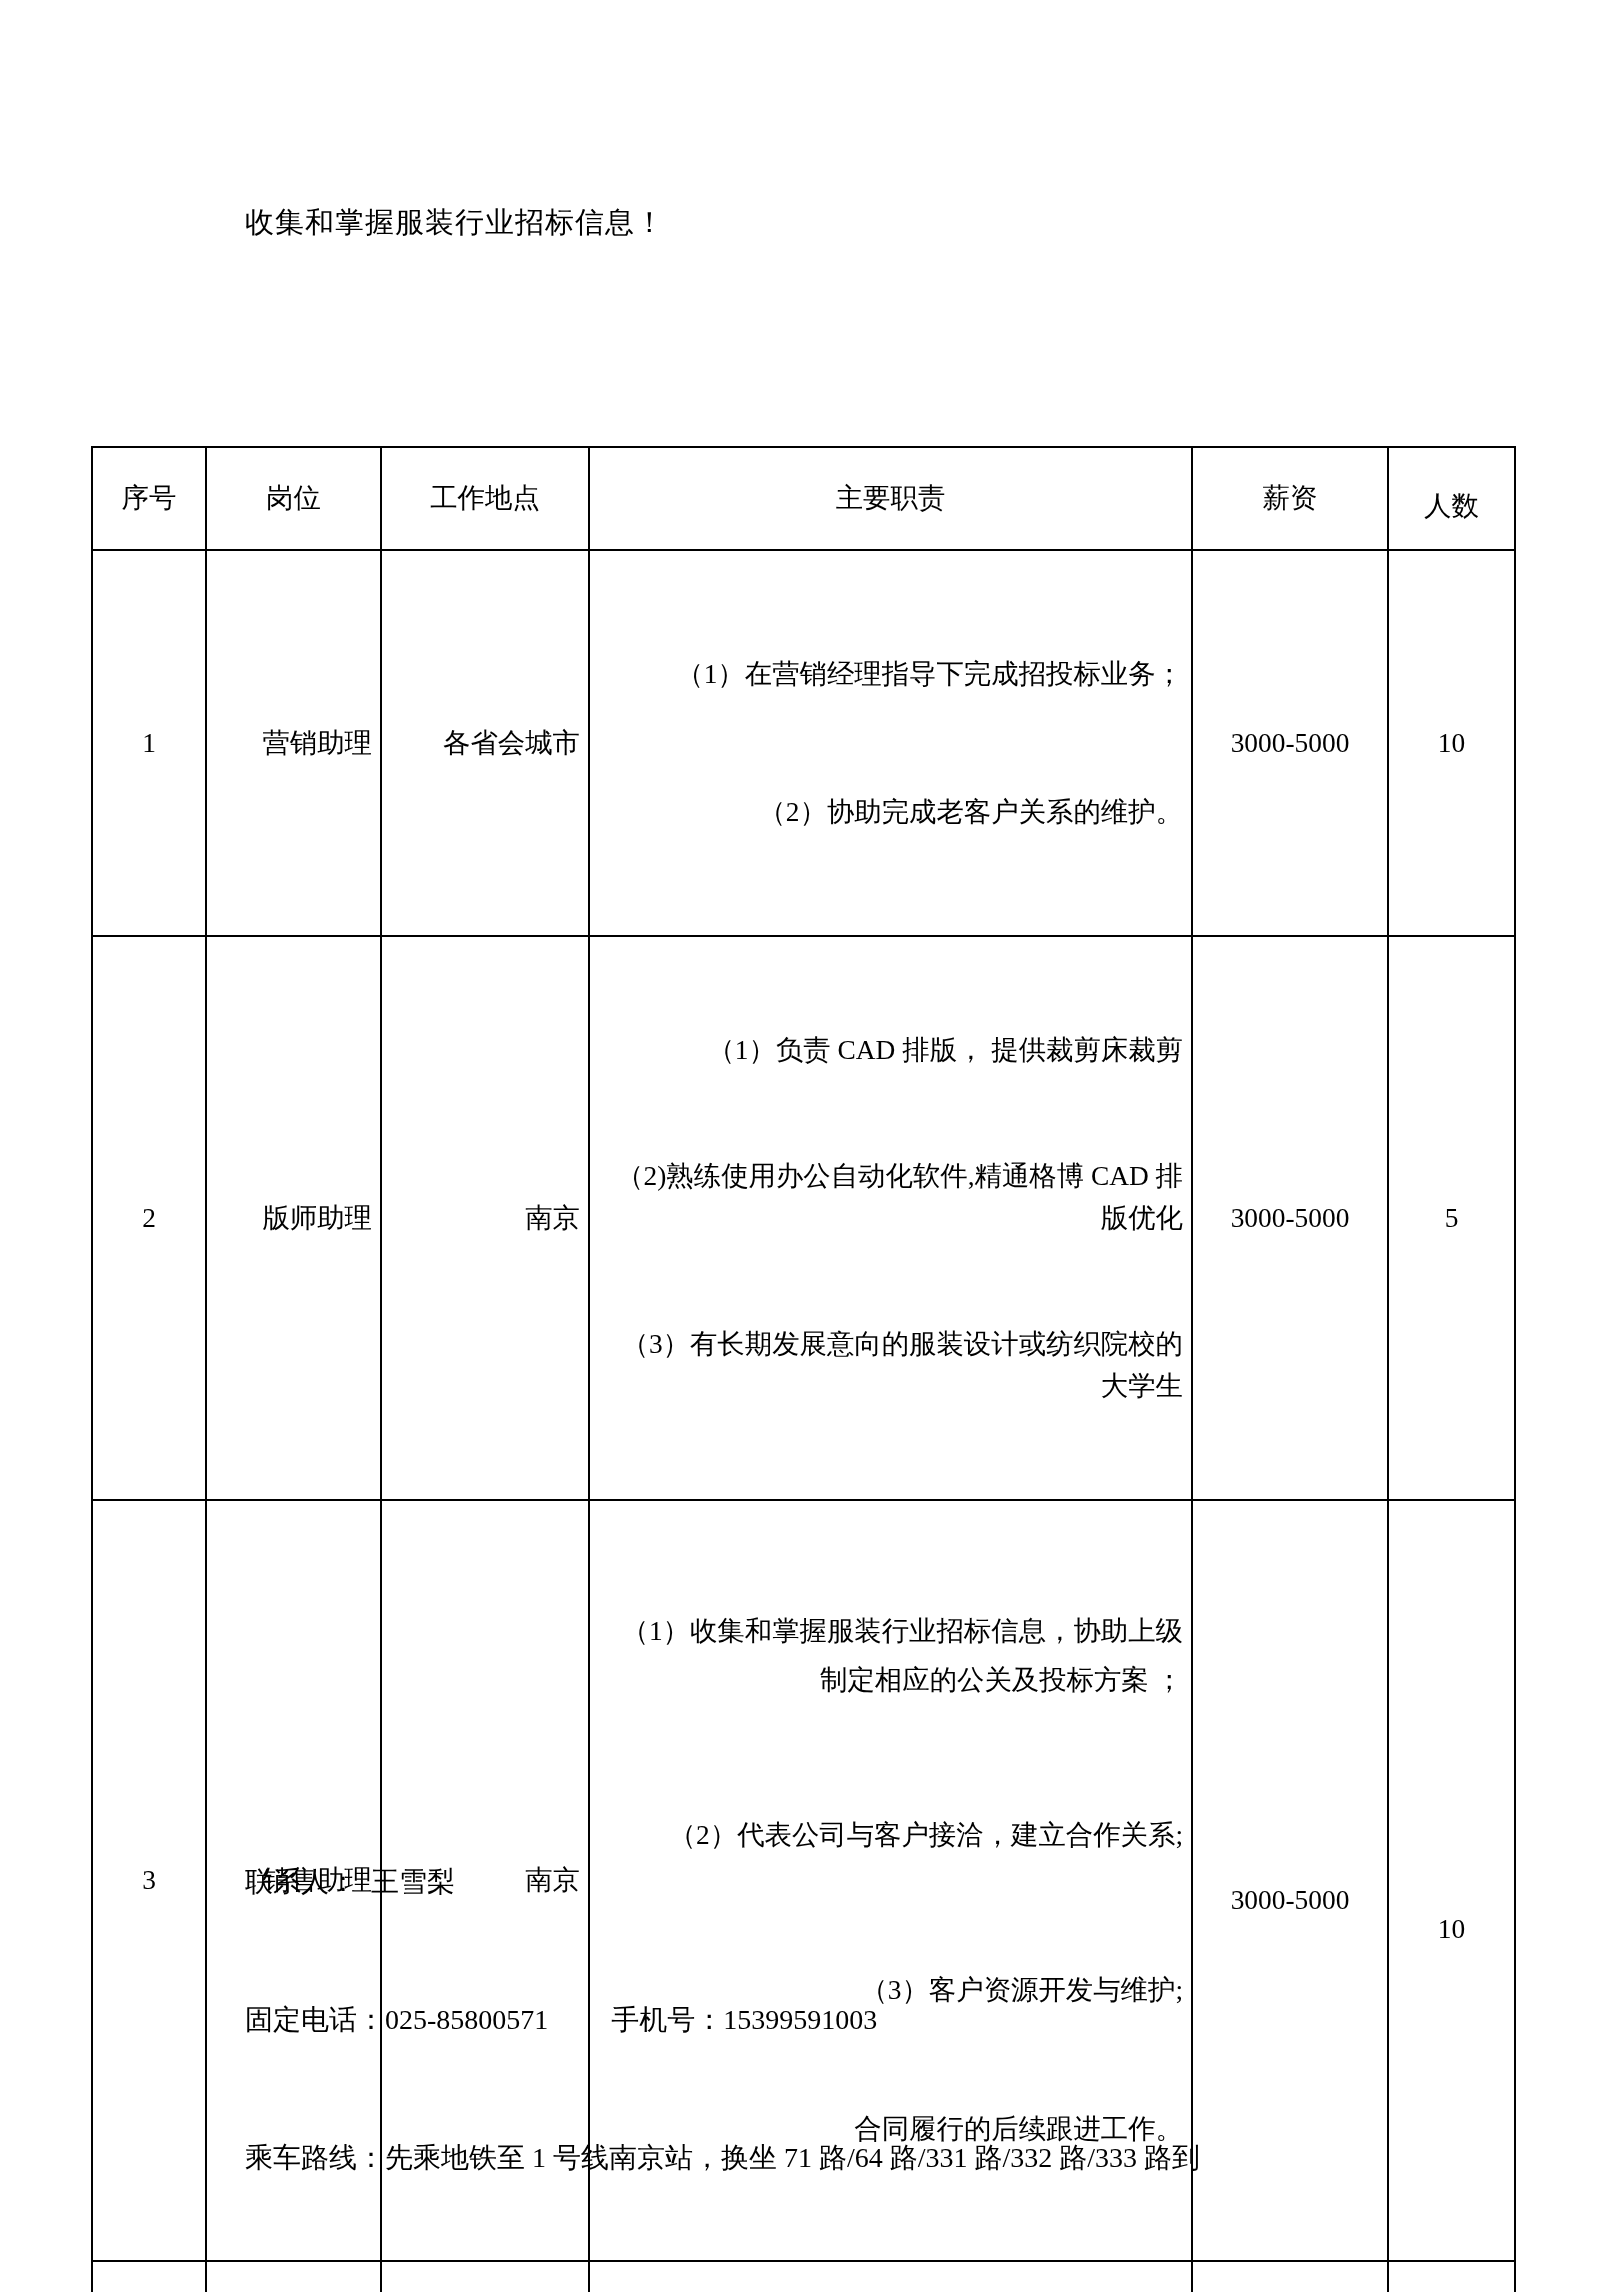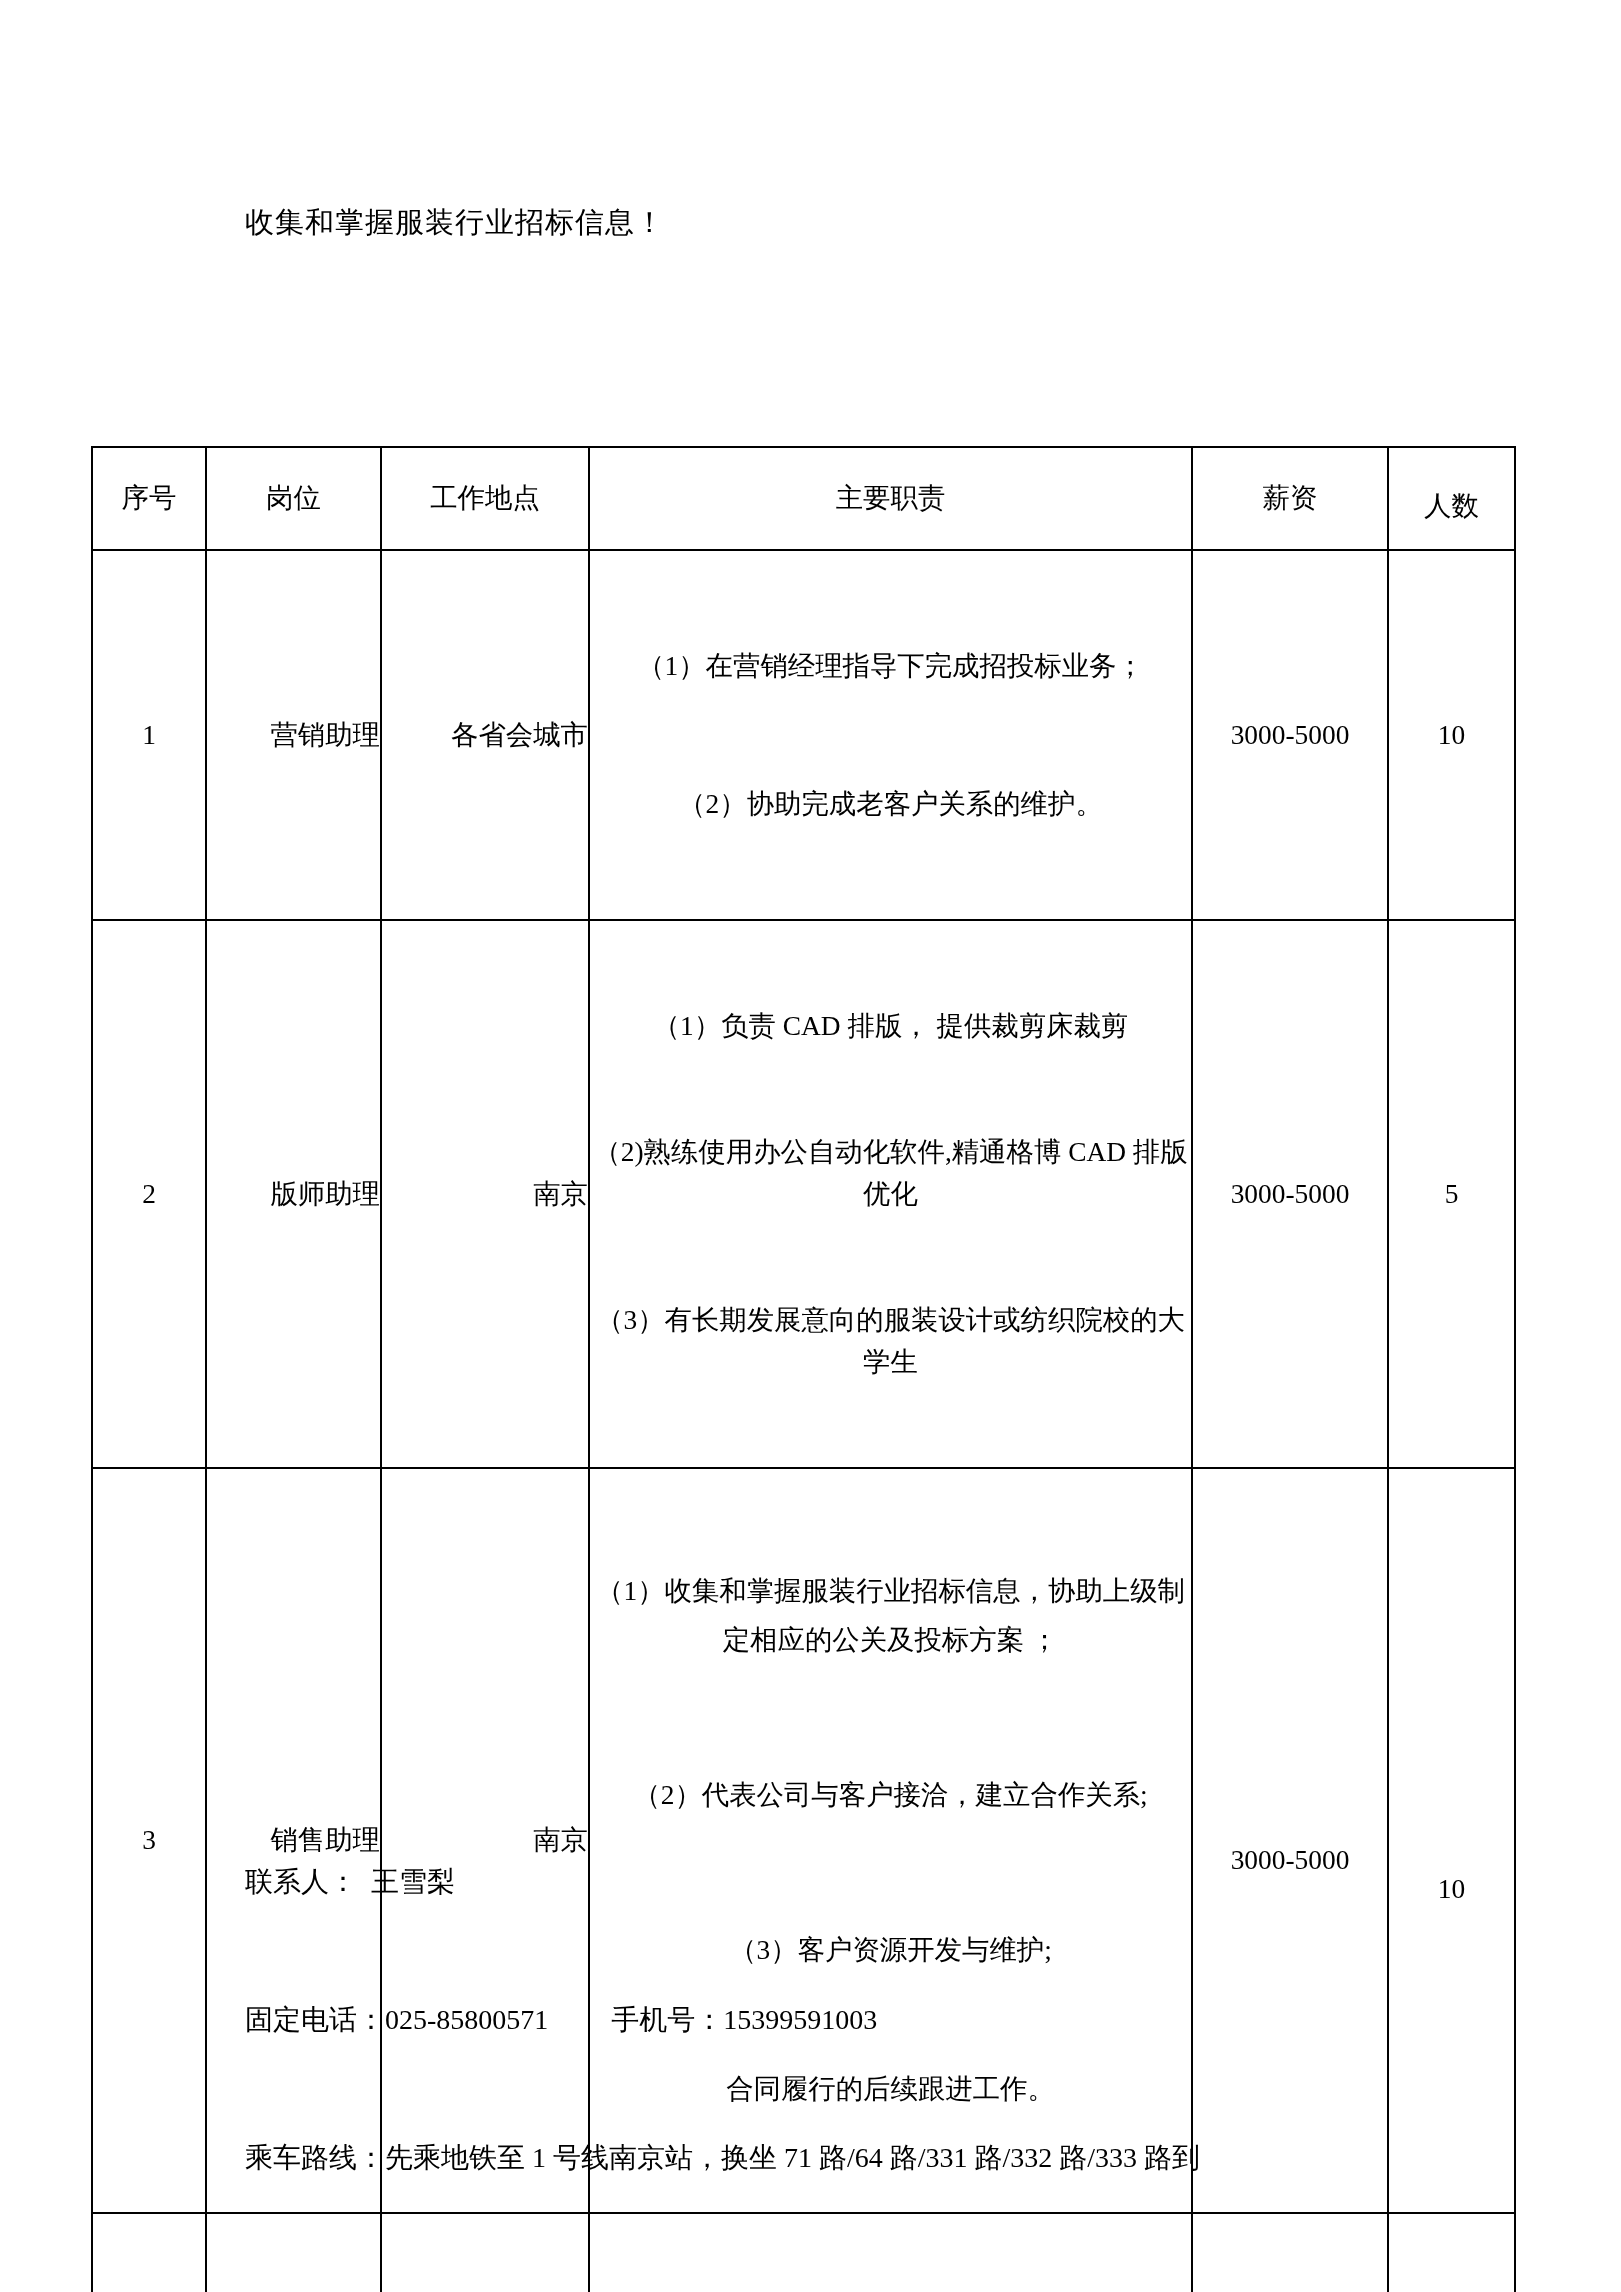--- a/index.html
+++ b/index.html
@@ -19,36 +19,36 @@
     position:absolute;left:91px;top:446px;
     width:1423px;
     table-layout:fixed;
     border-collapse:collapse;
     font-size:27.4px;
   }
   table.jobs th,table.jobs td{
     border:2px solid #000;
     font-weight:normal;
     vertical-align:middle;
-    padding:0;
+    padding:8px;
     line-height:43px;
     margin-top:24px;
   }
   tr.hdr{height:103px;}
   tr.r1{height:183px;}
   tr.r2{height:258px;}
   tr.r3{height:261px;}
   tr.r4{height:164px;}
   th{text-align:center;}
   th.th-salary{vertical-align:top;padding-top:13.7px;}
   th.th-count .inner{transform:translateY(7.8px);}
   td.c-no,td.c-salary,td.c-count{text-align:center;}
   td.c-pos,td.c-loc{text-align:right;padding-left:14.7px;padding-right:5.9px;line-height:45px;}
   td.c-duties{
-    text-align:center;
+    text-align:right;
     padding:0 19.6px 0 7.8px;
     white-space:pre-wrap;
     font-family:Liberation Serif, serif;
   }
   tr.r1 td.c-duties{line-height:46px;}
   tr.r2 td.c-duties{line-height:42px;}
   tr.r3 td.c-duties{line-height:49px;}
   tr.r4 td.c-duties{line-height:42px;vertical-align:top;padding-top:3.9px;}
   tr.r3 td.c-duties .duty.m8{margin-top:7.8px;}
   tr.r3 td.c-duties .duty.mneg{margin-top:-7.8px;}

